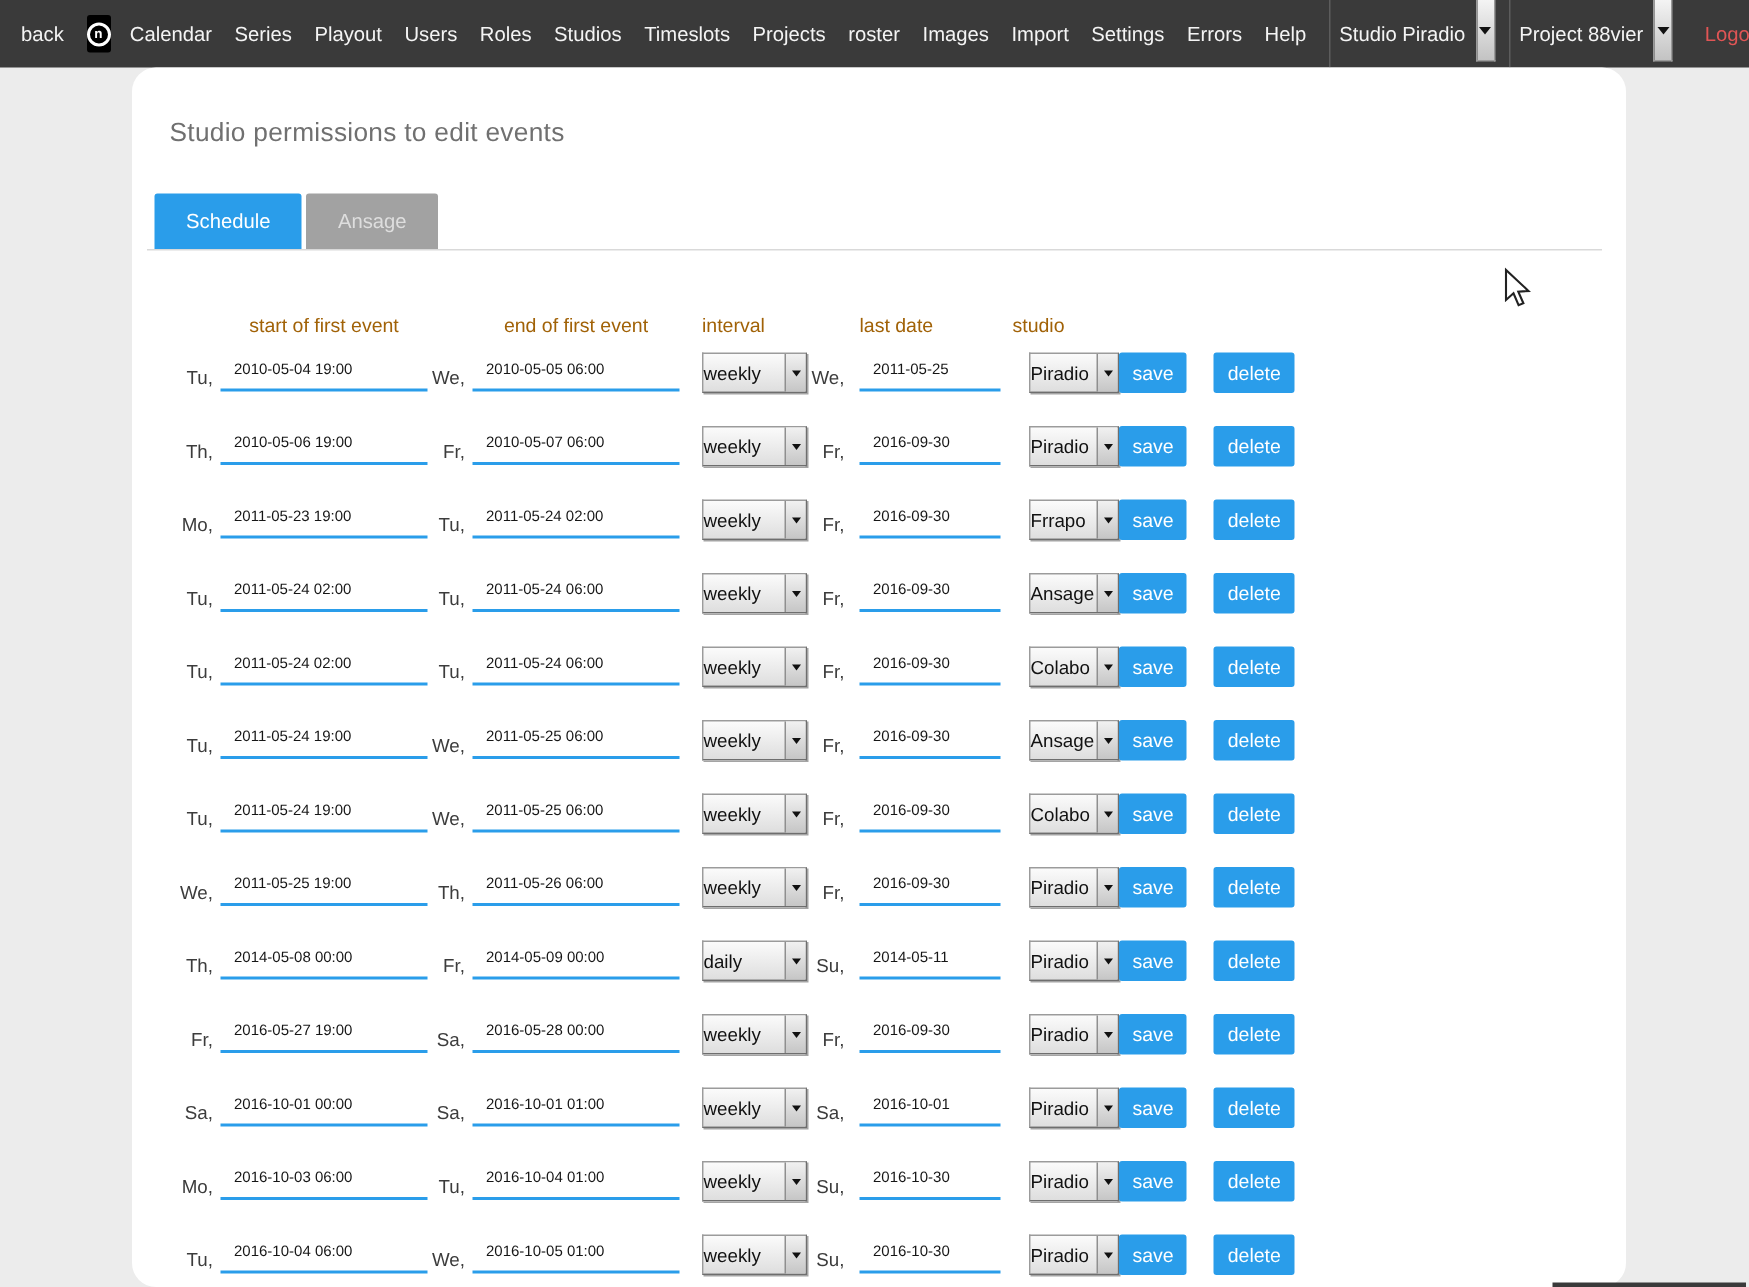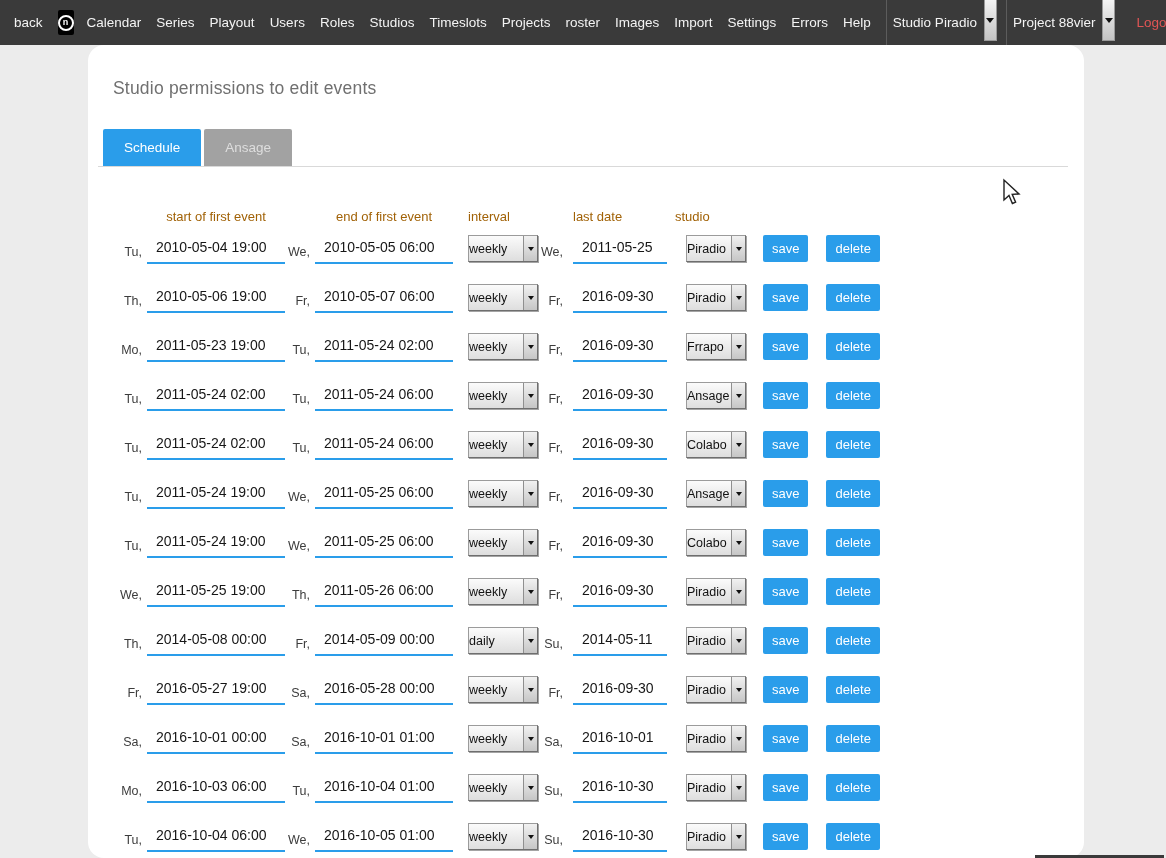--- a/index.html
+++ b/index.html
@@ -64,32 +64,32 @@
   .thead { display:flex; margin:42px 0 0 29px; font-size:13px; color:#a16207; }
   .rows  { margin-left:29px; }
   .row   { display:flex; align-items:center; height:49px; }
 
   .c-day   { width:30px; text-align:right; padding-right:5px; font-size:12.5px; color:#3c3c3c; padding-top:6px; }
   .c-in1   { width:138px; }
   .c-in2   { width:138px; }
   .c-int   { width:70px;  margin-left:15px; }
   .c-in3   { width:94px;  margin-left:5px; }
   .c-stu   { width:60px;  margin-left:19px; }
-  .c-save  { margin-left:17px; }
+  .c-save  { margin-left:0; }
   .c-del   { margin-left:18px; }
 
   .h-c { padding-top:0 !important; }
   .h-center { text-align:center; }
   .h-left { text-align:left; }
   .h-studio { text-indent:-11px; }
 
   .mat-input {
     width:100%; border:none; outline:none; background:#fff;
     border-bottom:2px solid var(--accent-blue,#2a9dea);
-    font-family:"Liberation Sans",sans-serif; font-size:14px; color:#161616;
+    font-family:"Liberation Sans",sans-serif; font-size:10px; color:#161616;
     padding:5px 2px 7px 9px;
   }
   .sel {
     height:27px; display:flex; align-items:stretch; cursor:pointer;
     border:1px solid #9b9b9b; border-right-color:#6e6e6e; border-bottom-color:#6e6e6e;
     background:linear-gradient(#fbfbfb,#dedede);
     box-shadow:1px 1px 0 rgba(90,90,90,.55);
   }
   .sel-val { flex:1; display:flex; align-items:center; padding-left:0; font-size:12.5px; color:#111; }
   .sel-btn {

